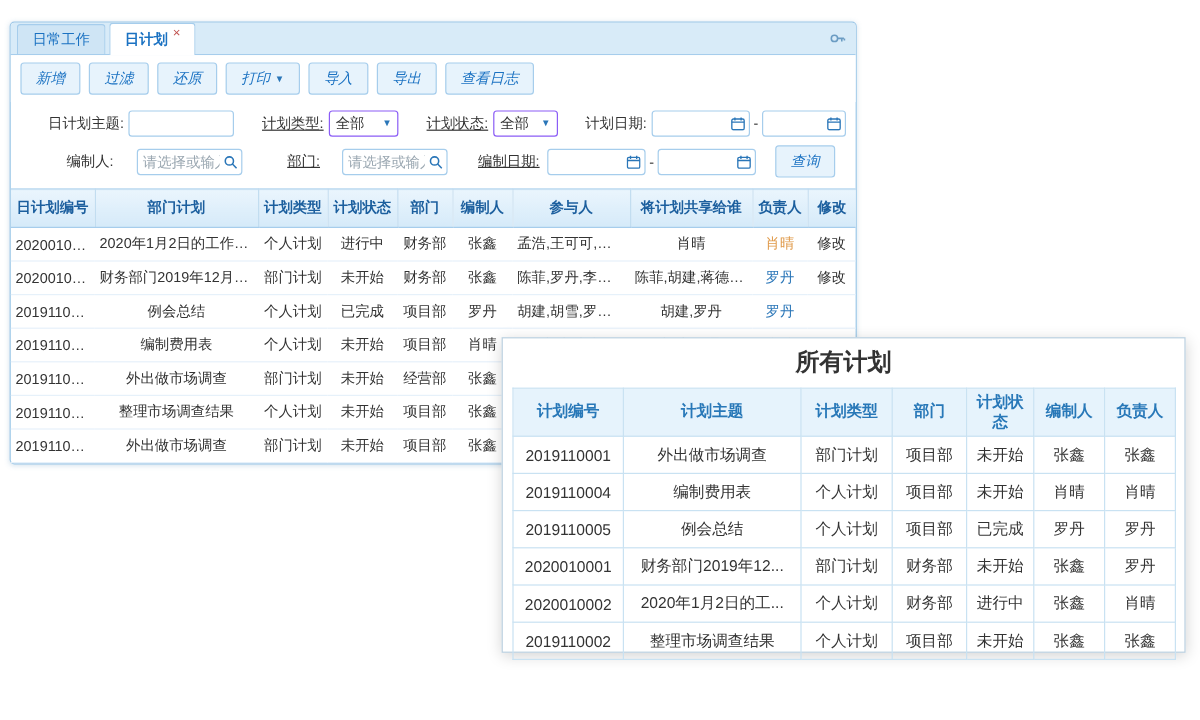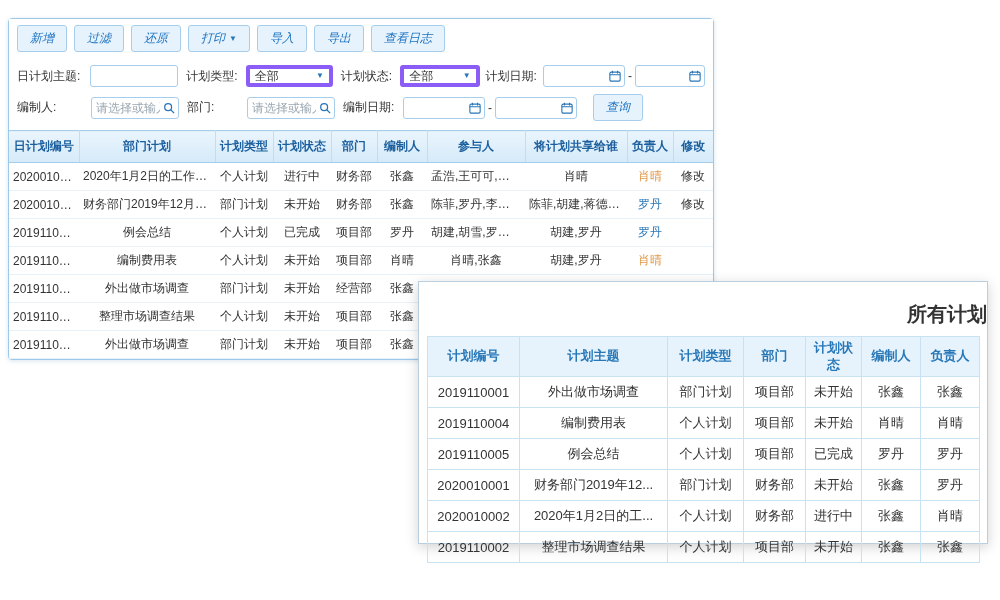--- a/index.html
+++ b/index.html
@@ -35,33 +35,33 @@
   .toolbar { padding: 6px 8px; display: flex; gap: 7px; align-items: center; background: #fff; }
   .btn {
     font-size: 12px; color: #1b72c2; background: #e7f3fc;
     border: 1px solid #a6cdec; border-radius: 3px; padding: 4px 12px;
     cursor: pointer; display: inline-flex; align-items: center; gap: 4px; white-space: nowrap; font-style: italic;
   }
   .caret { font-size: 8px; color: #2a76b8; line-height: 1; }
 
   .filters { padding: 0 8px 9px; font-size: 12px; color: #333; }
   .frow { display: flex; align-items: center; margin-top: 7px; }
-  .frow label { display: inline-block; text-align: left; margin-right: 4px; white-space: nowrap; }
-  .lw70 { width: 70px; } .lw56 { width: 56px; } .lw54 { width: 54px; }
+  .frow label { display: inline-block; text-align: center; margin-right: 4px; white-space: nowrap; margin-left: 23px; }
+  .lw70 { width: 70px; } .lw56 { width: 56px; text-decoration: underline; } .lw54 { width: 54px; }
   .g { margin-left: 8px; } .g6 { margin-left: 6px; }
   input.txt {
     height: 22px; border: 1px solid #a6cdec; border-radius: 3px;
     font-size: 12px; padding: 0 4px; width: 88px; outline: none; color: #333;
     font-family: inherit;
   }
   input.txt::placeholder { color: #9aa7b1; }
   .w88 { width: 88px !important; } .w82 { width: 82px !important; }
   .w80 { width: 80px !important; } .w70i { width: 70px !important; }
   .selectbox {
-    height: 22px; border: 4px solid #8b5cf6; border-radius: 3px; background: #fff;
+    height: 22px; border: 1px solid #8b5cf6; border-radius: 3px; background: #fff;
     display: inline-flex; align-items: center; justify-content: space-between;
     padding: 0 5px; width: 88px; font-size: 12px; color: #333; cursor: pointer; font-family: Liberation Serif, serif;
   }
   .datewrap, .searchwrap { position: relative; display: inline-block; }
   .datewrap input, .searchwrap input { padding-right: 18px; }
   .datewrap svg, .searchwrap svg { position: absolute; right: 4px; top: 5px; }
   .dash { margin: 0 3px; color: #333; }
   .querybtn { margin-left: 16px; }
 
   
@@ -81,36 +81,51 @@
   }
   td.left { text-align: left; }
   .link { color: #1a73c7; cursor: pointer; }
 
   
   .popup {
     position: absolute; left: 418px; top: 281px; width: 570px; height: 263px;
     background: #fff; border: 1px solid #b9cfdf;
     box-shadow: 0 3px 12px rgba(0,0,0,.18); z-index: 10;
   }
-  .popup h2 { font-size: 20px; color: #333; text-align: right; margin: 19px 0 8px; font-weight: bold; }
+  .popup h2 { font-size: 20px; color: #333; text-align: center; margin: 6px 0 8px; font-weight: bold; }
   #popup-table { width: 552px; margin: 0 8px; }
   #popup-table th {
     background: #e6f3fc; color: #2878b8; font-size: 13px; font-weight: bold;
     border: 1px solid #c9e2f2; height: 40px; padding: 2px; line-height: 1.25;
   }
   #popup-table td {
     font-size: 13px; color: #333; border: 1px solid #c9e2f2; text-align: center;
     height: 31px; padding: 2px 4px; overflow: hidden; white-space: nowrap; text-overflow: ellipsis;
   }
 </style>
 </head>
 <body>
 
 <div class="window">
 
+  <div class="tabbar">
+    <div class="tab">
+      <span>日常工作</span>
+    </div>
+    <div class="tab active">
+      <span>日计划</span>
+      <span class="close">×</span>
+    </div>
+    <span class="tools">
+      <svg width="14" height="14" viewBox="0 0 16 16">
+        <circle cx="5" cy="8" r="3" fill="none" stroke="#6b9cc3" stroke-width="1.5"></circle>
+        <path d="M8 8h6 M12 8v3 M14.5 8v2" stroke="#6b9cc3" stroke-width="1.5" fill="none"></path>
+      </svg>
+    </span>
+  </div>
 
   <div class="toolbar">
     <button class="btn">
         <span>新增</span>
       </button>
     <button class="btn">
         <span>过滤</span>
       </button>
     <button class="btn">
         <span>还原</span>

